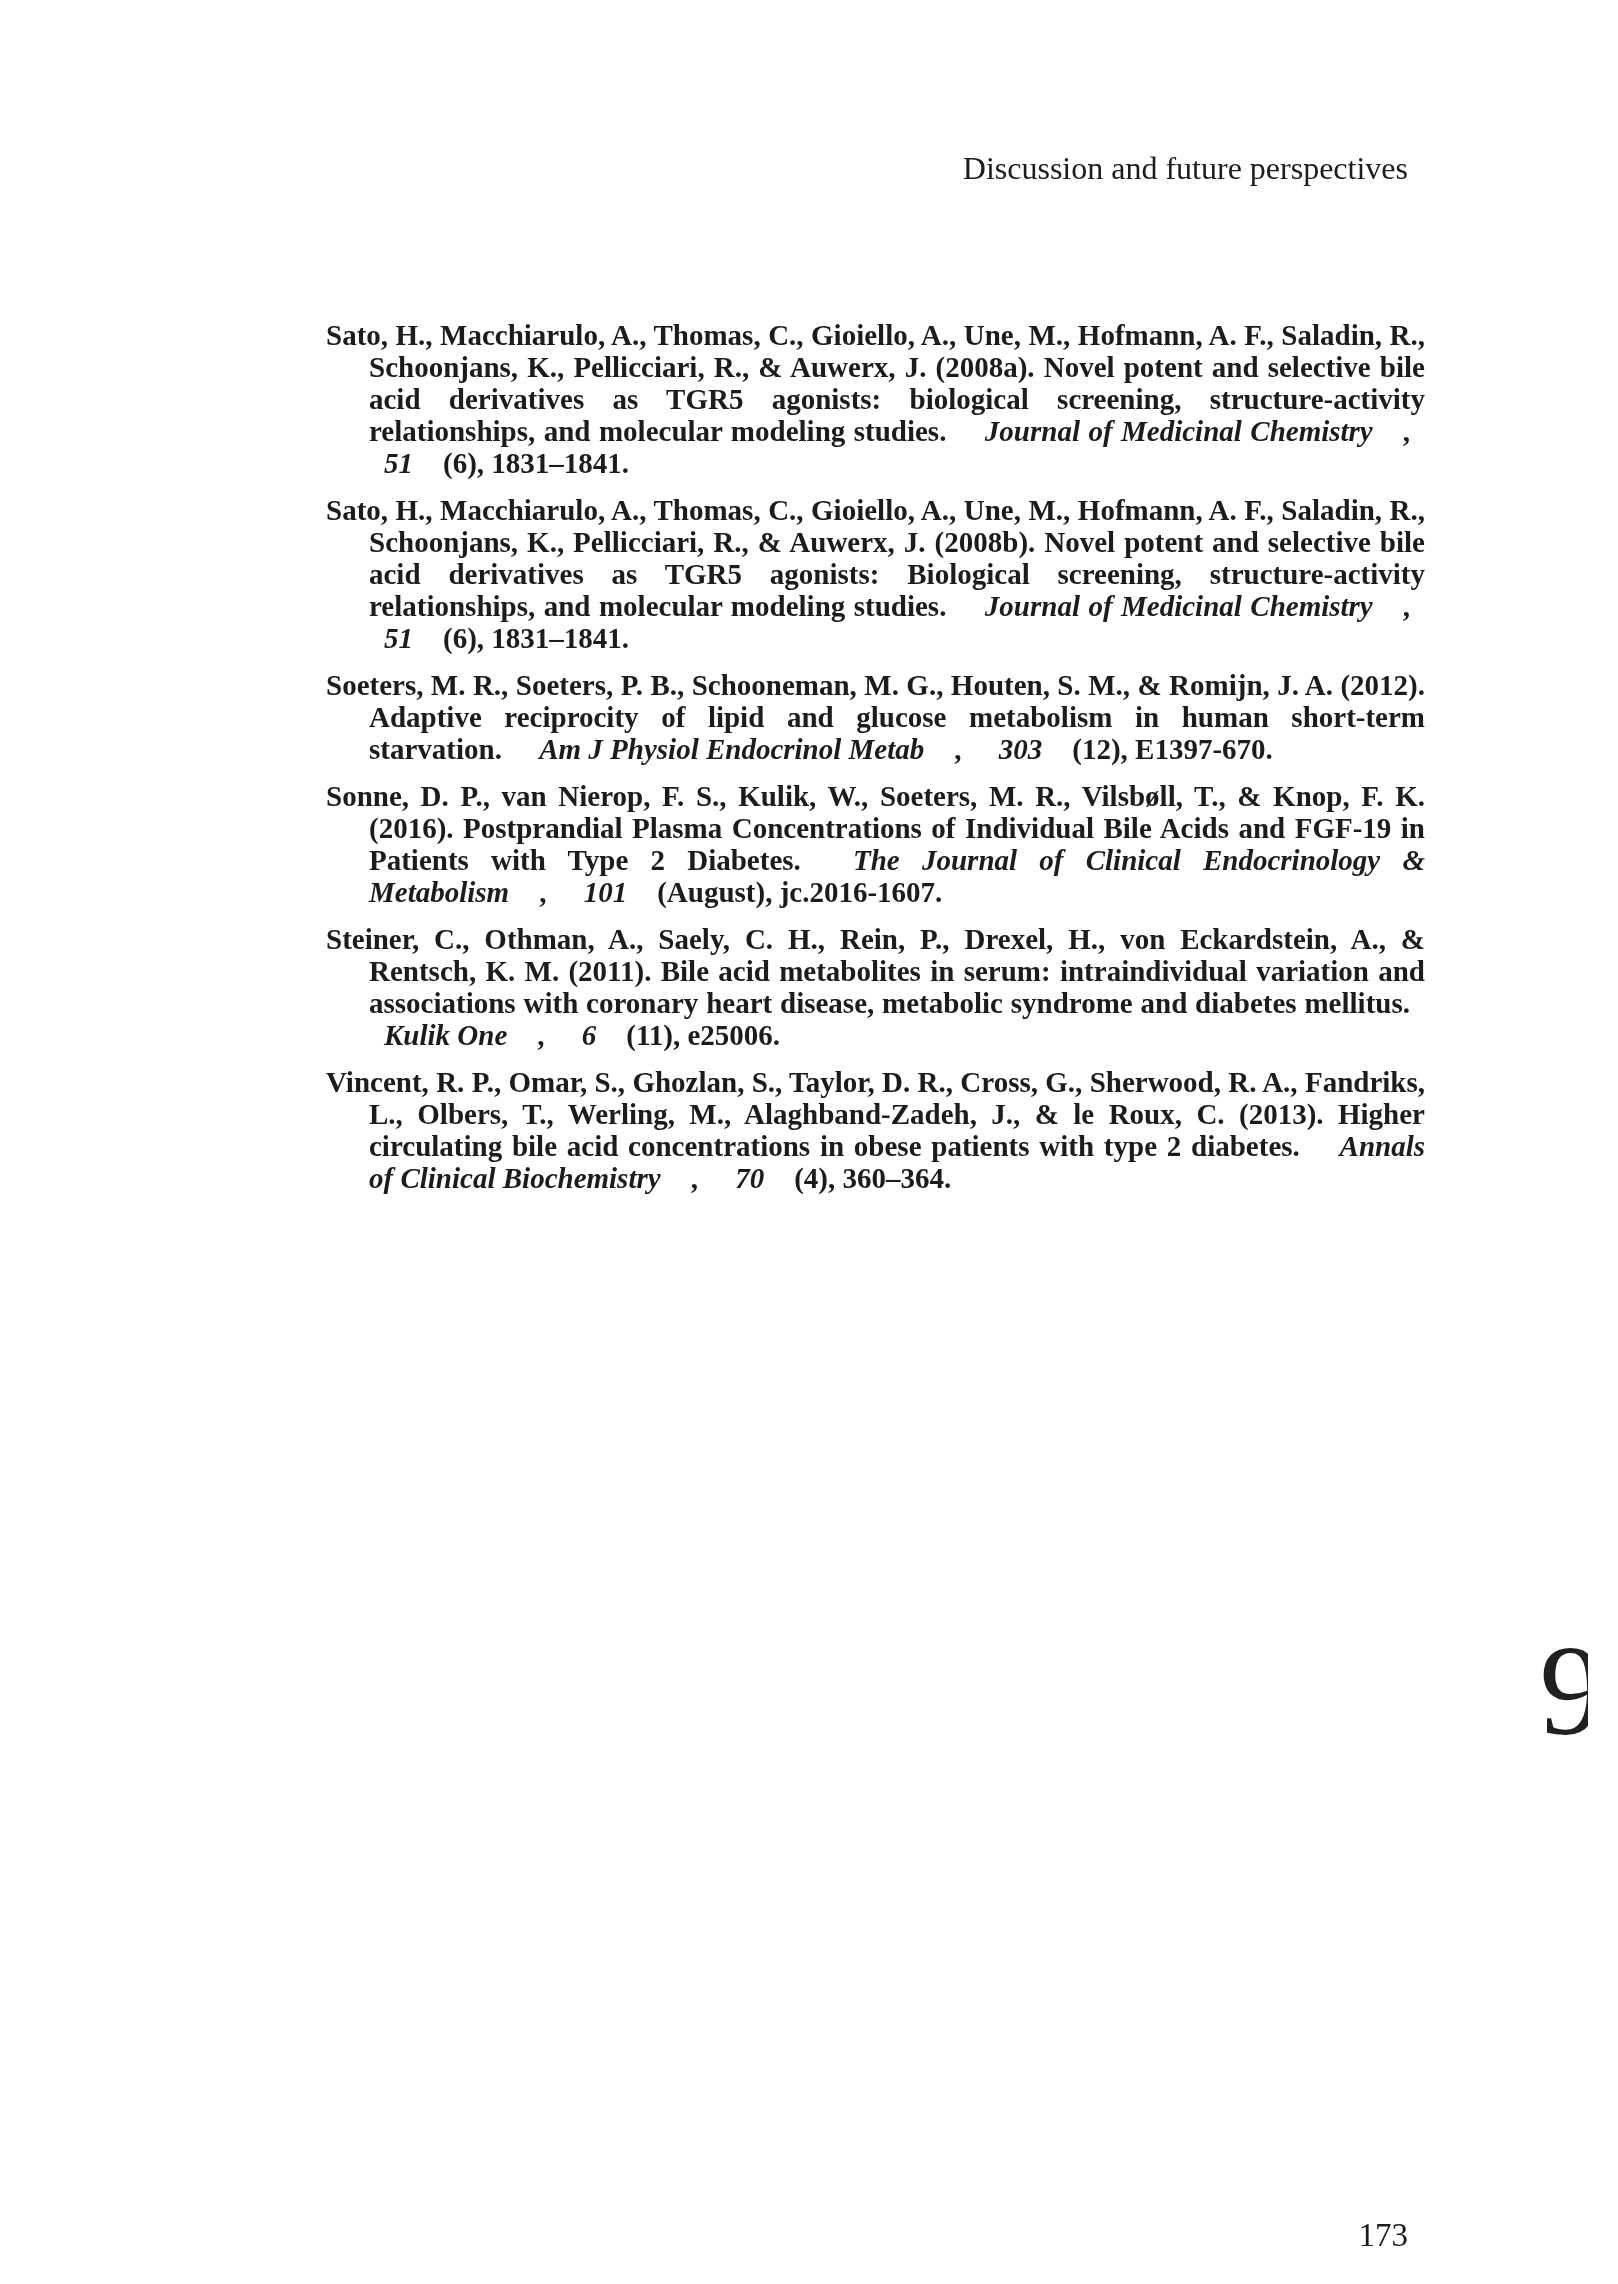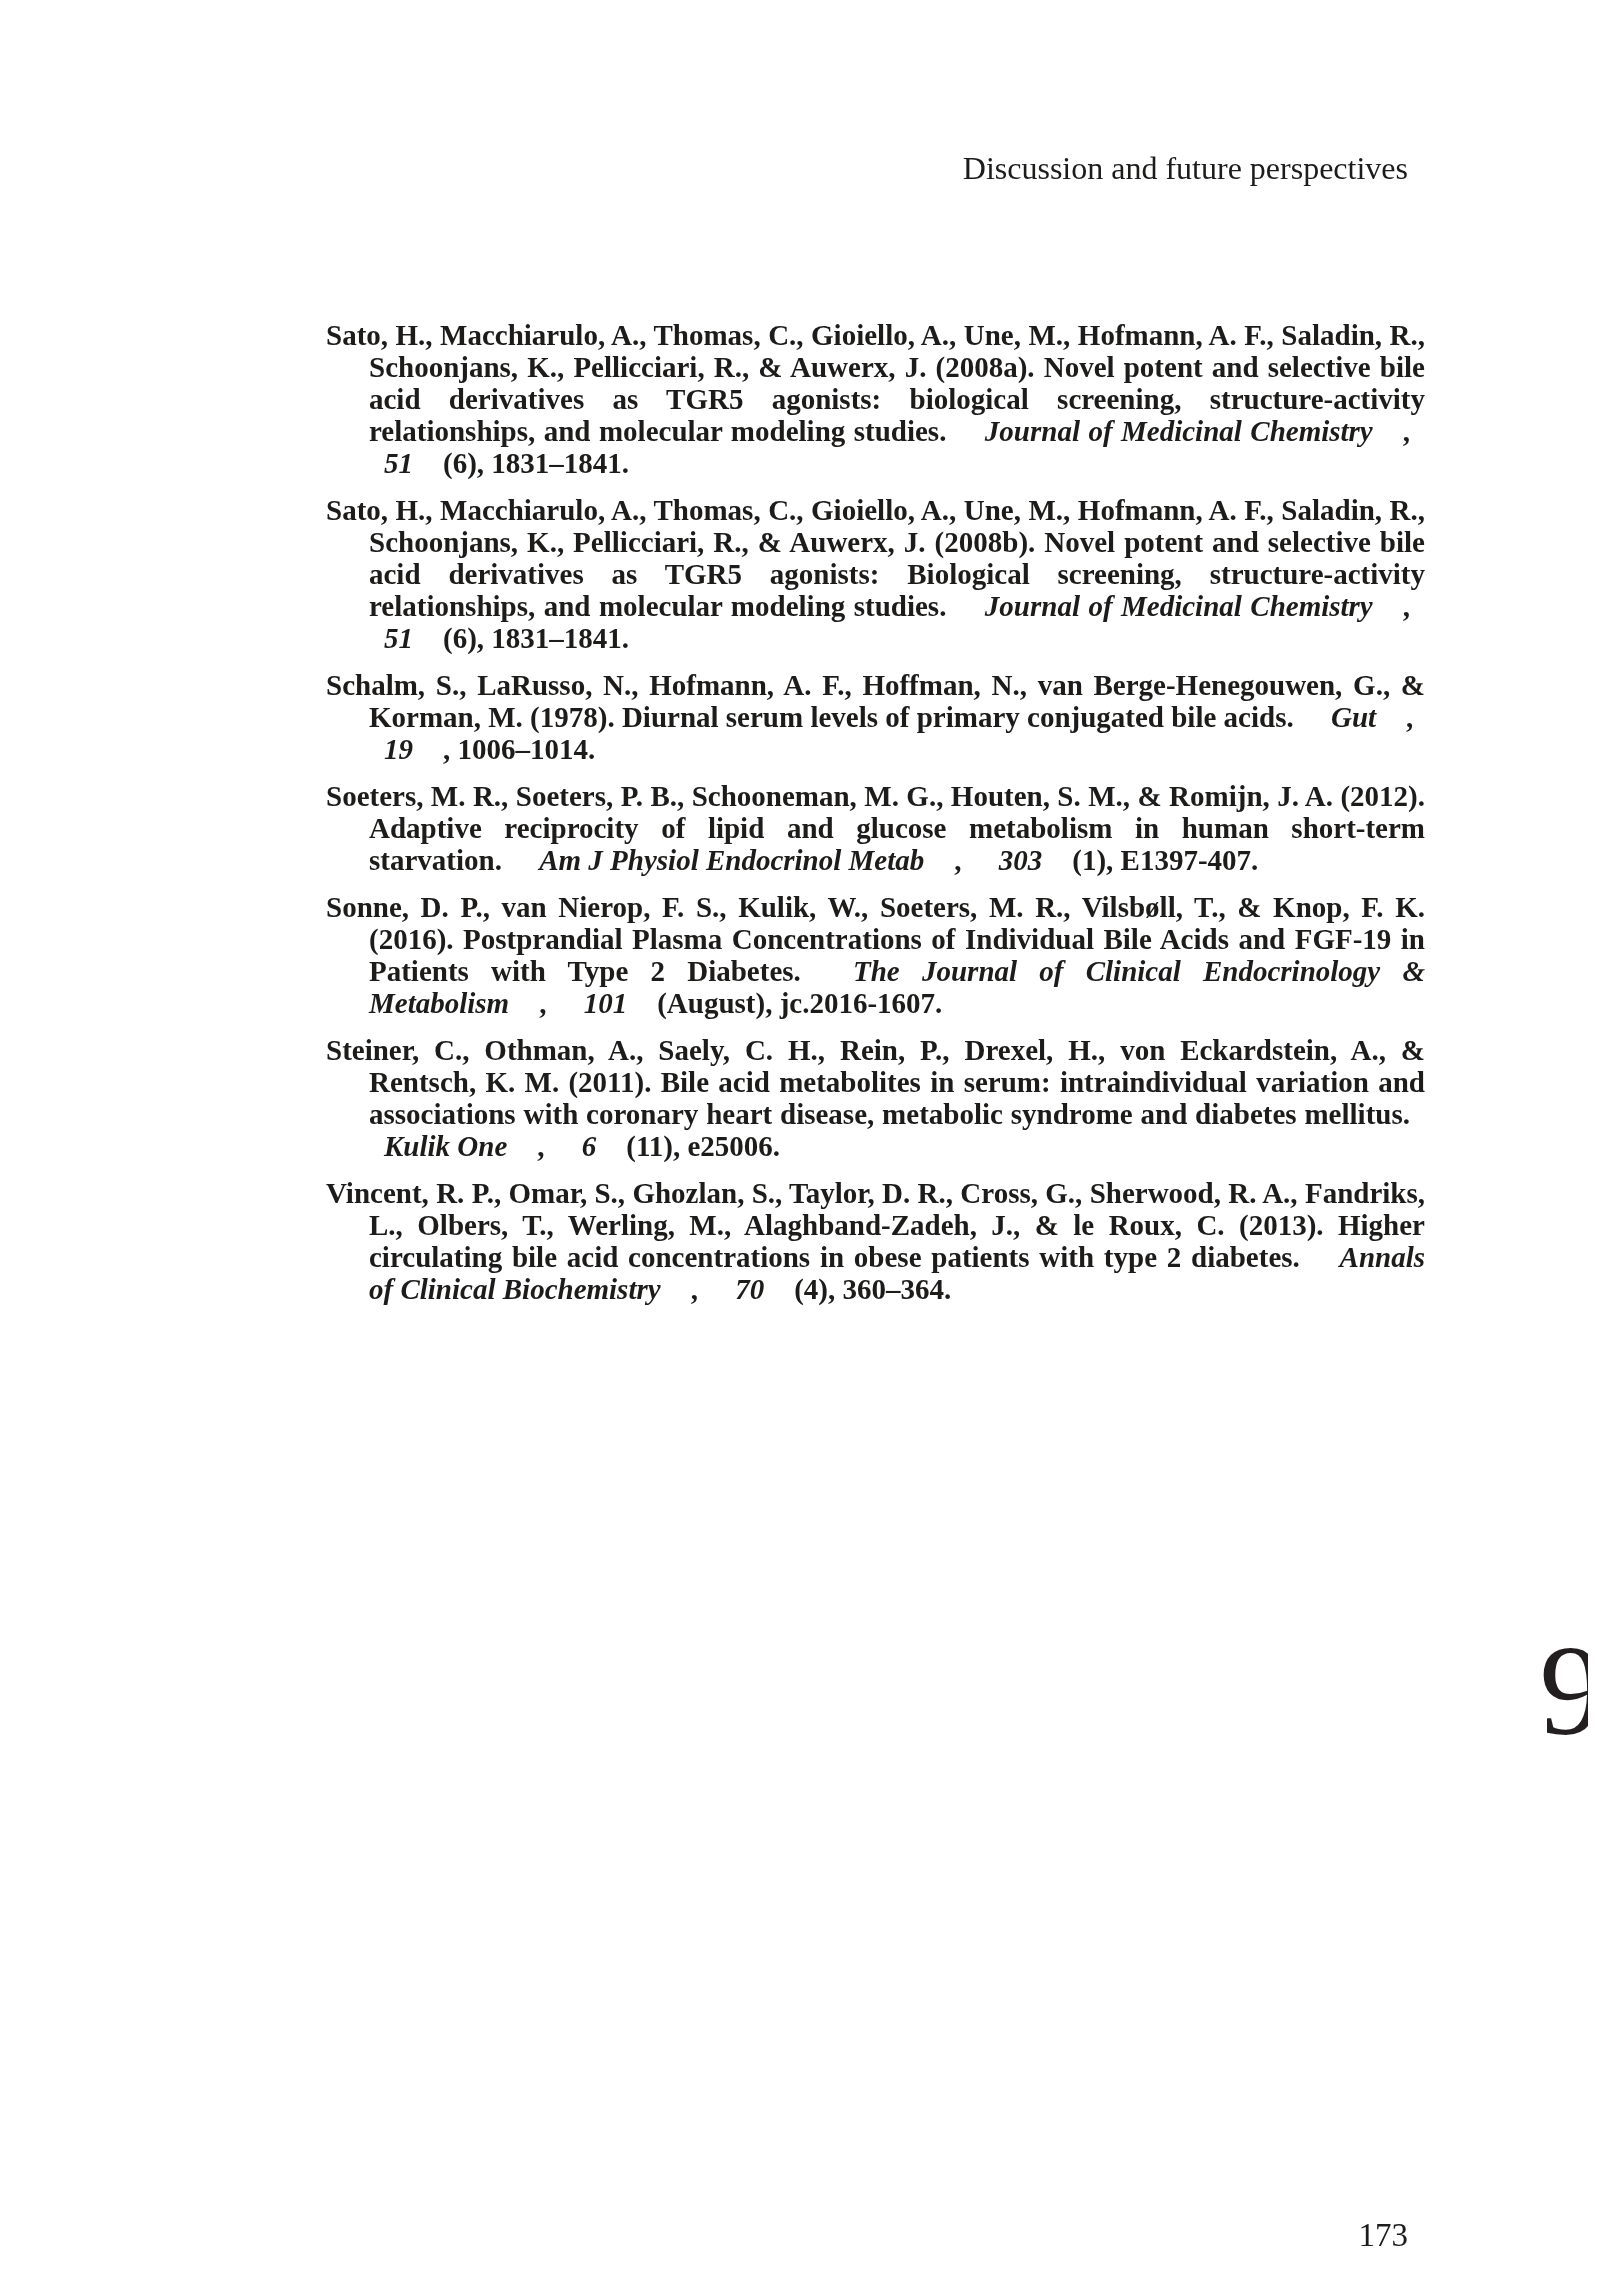--- a/index.html
+++ b/index.html
@@ -68,22 +68,21 @@
 </head>
 <body>
 
 <div class="page">
 
   <div class="running-head">Discussion and future perspectives</div>
 
   <div class="references">
       <p class="ref-entry"><span>Sato, H., Macchiarulo, A., Thomas, C., Gioiello, A., Une, M., Hofmann, A. F., Saladin, R., Schoonjans, K., Pellicciari, R., &amp; Auwerx, J. (2008a). Novel potent and selective bile acid derivatives as TGR5 agonists: biological screening, structure-activity relationships, and molecular modeling studies. </span><em>Journal of Medicinal Chemistry</em><span>, </span><em>51</em><span>(6), 1831–1841.</span></p>
       <p class="ref-entry"><span>Sato, H., Macchiarulo, A., Thomas, C., Gioiello, A., Une, M., Hofmann, A. F., Saladin, R., Schoonjans, K., Pellicciari, R., &amp; Auwerx, J. (2008b). Novel potent and selective bile acid derivatives as TGR5 agonists: Biological screening, structure-activity relationships, and molecular modeling studies. </span><em>Journal of Medicinal Chemistry</em><span>, </span><em>51</em><span>(6), 1831–1841.</span></p>
-      <p class="ref-entry"><span>Schalm, S., LaRusso, N., Hofmann, A. F., Hoffman, N., van Berge-Henegouwen, G., &amp; Korman, M. (1978). Diurnal serum levels of primary conjugated bile acids. </span><em>Gut</em><span>, </span><em>19</em><span>, 1006–1014.</span></p>
-      <p class="ref-entry"><span>Soeters, M. R., Soeters, P. B., Schooneman, M. G., Houten, S. M., &amp; Romijn, J. A. (2012). Adaptive reciprocity of lipid and glucose metabolism in human short-term starvation. </span><em>Am J Physiol Endocrinol Metab</em><span>, </span><em>303</em><span>(1), E1397-407.</span></p>
+      <p class="ref-entry"><span>Soeters, M. R., Soeters, P. B., Schooneman, M. G., Houten, S. M., &amp; Romijn, J. A. (2012). Adaptive reciprocity of lipid and glucose metabolism in human short-term starvation. </span><em>Am J Physiol Endocrinol Metab</em><span>, </span><em>303</em><span>(12), E1397-670.</span></p>
       <p class="ref-entry"><span>Sonne, D. P., van Nierop, F. S., Kulik, W., Soeters, M. R., Vilsbøll, T., &amp; Knop, F. K. (2016). Postprandial Plasma Concentrations of Individual Bile Acids and FGF-19 in Patients with Type 2 Diabetes. </span><em>The Journal of Clinical Endocrinology &amp; Metabolism</em><span>, </span><em>101</em><span>(August), jc.2016-1607.</span></p>
       <p class="ref-entry"><span>Steiner, C., Othman, A., Saely, C. H., Rein, P., Drexel, H., von Eckardstein, A., &amp; Rentsch, K. M. (2011). Bile acid metabolites in serum: intraindividual variation and associations with coronary heart disease, metabolic syndrome and diabetes mellitus. </span><em>Kulik One</em><span>, </span><em>6</em><span>(11), e25006.</span></p>
       <p class="ref-entry"><span>Vincent, R. P., Omar, S., Ghozlan, S., Taylor, D. R., Cross, G., Sherwood, R. A., Fandriks, L., Olbers, T., Werling, M., Alaghband-Zadeh, J., &amp; le Roux, C. (2013). Higher circulating bile acid concentrations in obese patients with type 2 diabetes. </span><em>Annals of Clinical Biochemistry</em><span>, </span><em>70</em><span>(4), 360–364.</span></p>
     </div>
 
   <div class="chapter-number">9</div>
 
   <div class="chapter-bar"></div>
 
   <div class="page-number">173</div>

